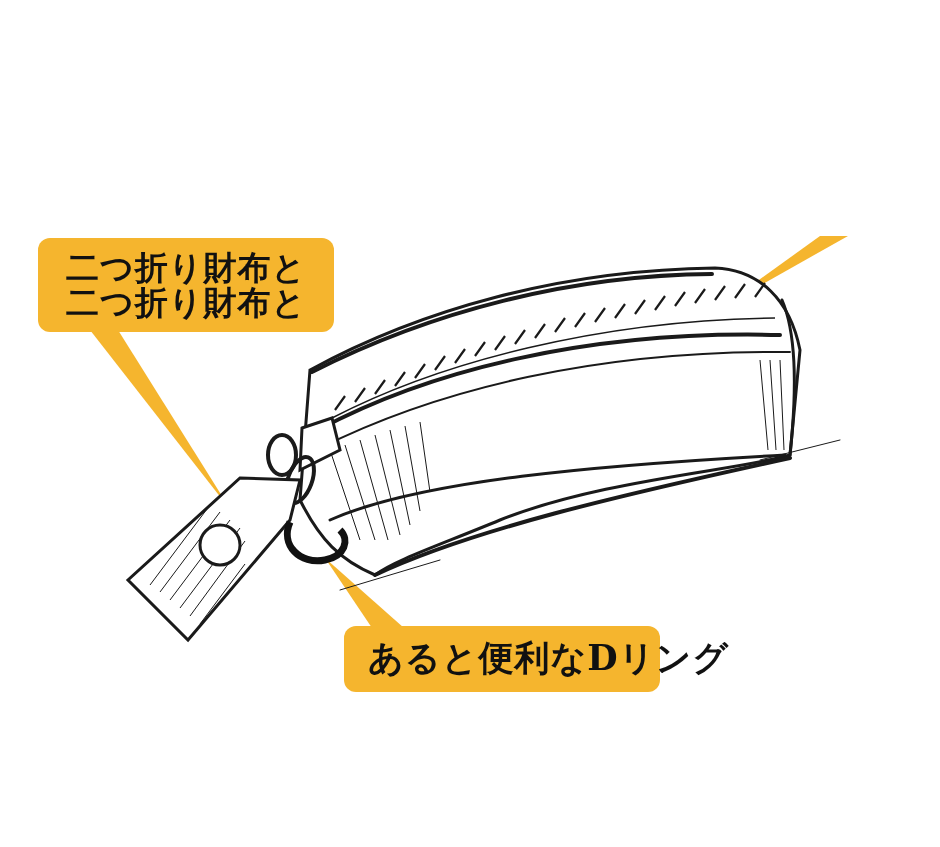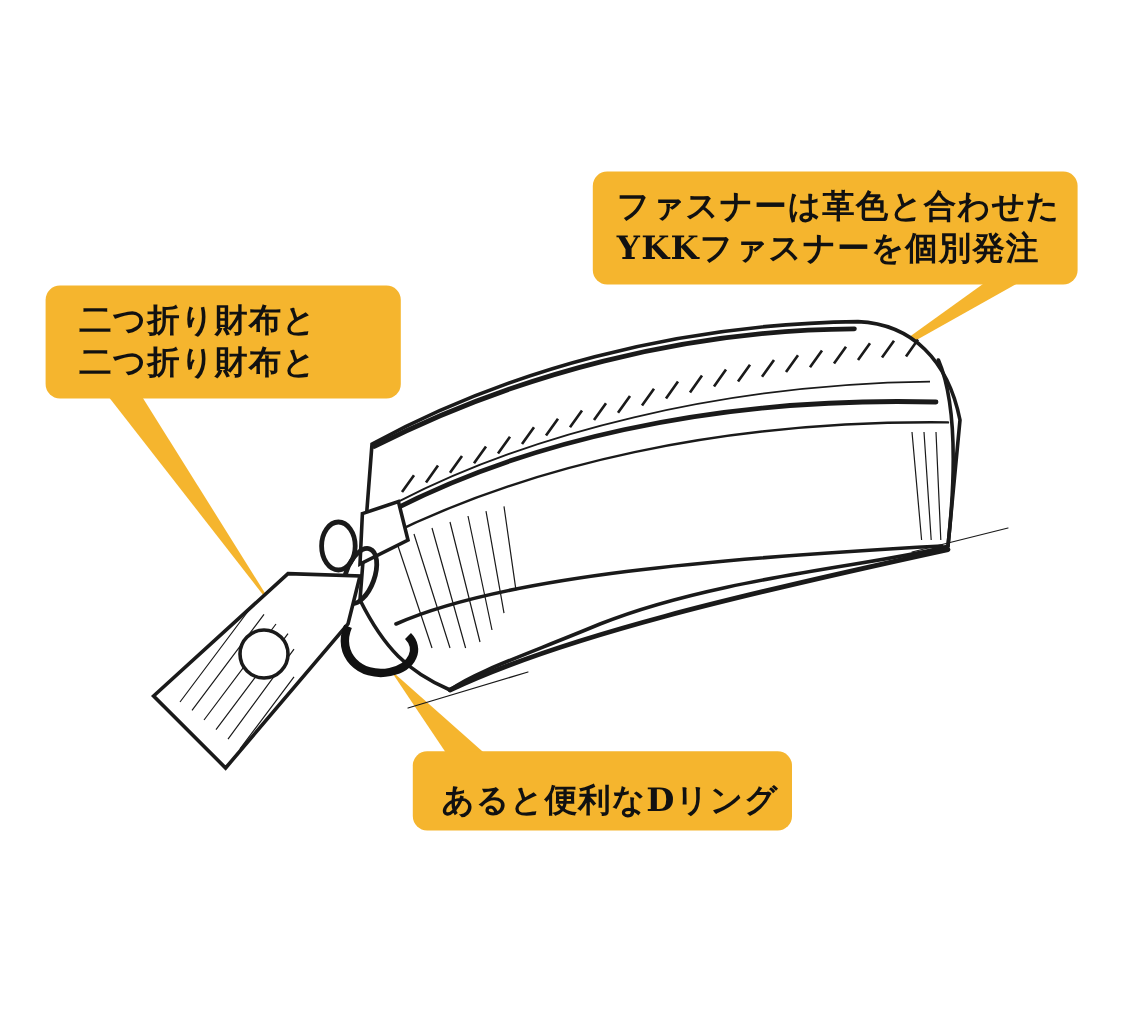--- a/index.html
+++ b/index.html
@@ -10,22 +10,22 @@
       position: absolute;
       background: #f5b52e;
       border-radius: 12px;
       color: #111;
       font-weight: bold;
       box-sizing: border-box;
       letter-spacing: 1px;
     }
     .callout .line { display: block; white-space: nowrap; }
     #c-zip { left: 494px; top: 143px; width: 404px; height: 94px; padding: 12px 0 0 20px; font-size: 27px; line-height: 35px; }
-    #c-leather { left: 38px; top: 238px; width: 296px; height: 94px; padding: 12px 0 0 28px; font-size: 27px; line-height: 35px; }
-    #c-dring { left: 344px; top: 626px; width: 316px; height: 66px; padding: 25px 0 0 24px; font-size: 27px; line-height: 34px; }
+    #c-leather { left: 38px; top: 238px; width: 296px; height: 94px; padding: 12px 0 0 28px; font-size: 33px; line-height: 35px; }
+    #c-dring { left: 344px; top: 626px; width: 316px; height: 66px; padding: 15px 0 0 24px; font-size: 35px; line-height: 34px; }
   </style>
 </head>
 <body>
 
 <div class="stage">
 
   <svg class="art" width="940" height="847" viewBox="0 0 940 847">
 
     <polygon points="820,236 848,236 720,308" fill="#f5b52e"></polygon>
     <polygon points="90,330 118,330 232,512" fill="#f5b52e"></polygon>
@@ -68,24 +68,20 @@
         <path d="M150,585 l60,-80 M160,592 l60,-80 M170,600 l60,-80 M180,608 l60,-80 M190,616 l55,-75 M200,624 l45,-60"></path>
       </g>
       <circle cx="220" cy="545" r="20" stroke-width="3" fill="#ffffff"></circle>
     </g>
 
     <g>
       <path d="M290,522 C280,545 300,565 325,560 C345,556 350,540 340,530" stroke="#111" stroke-width="7" fill="none"></path>
     </g>
   </svg>
 
-  <div class="callout" id="c-zip">
-    <span class="line">ファスナーは革色と合わせた</span>
-    <span class="line">YKKファスナーを個別発注</span>
-  </div>
 
   <div class="callout" id="c-leather">
     <span class="line">二つ折り財布と</span>
     <span class="line">二つ折り財布と</span>
   </div>
 
   <div class="callout" id="c-dring">
     <span class="line">あると便利なDリング</span>
   </div>
 

